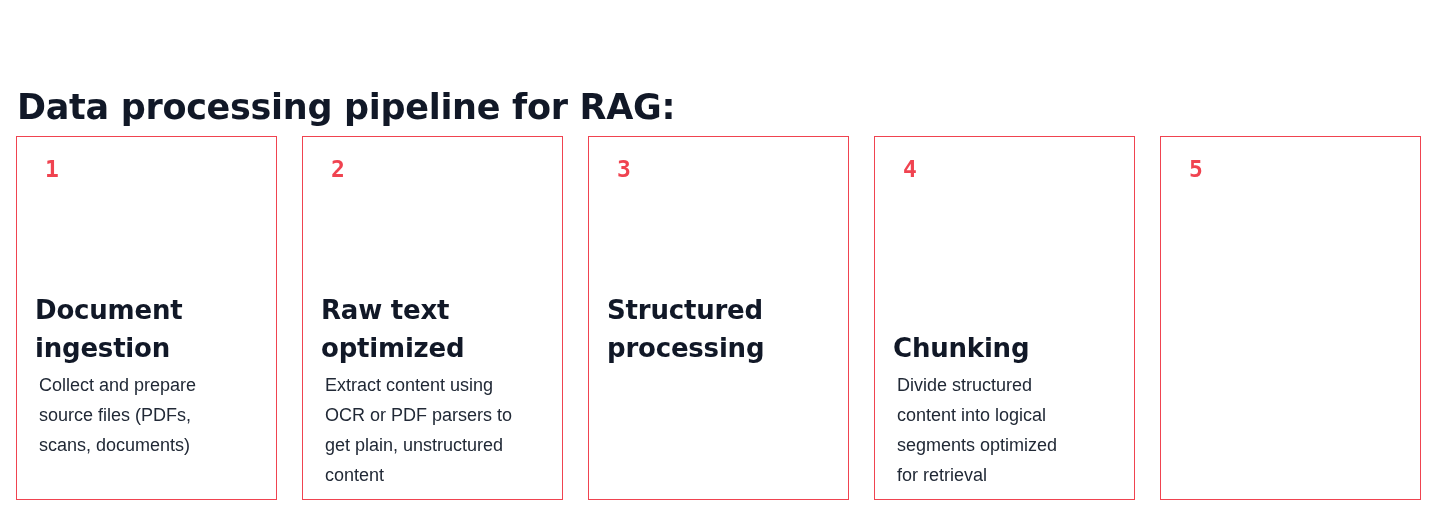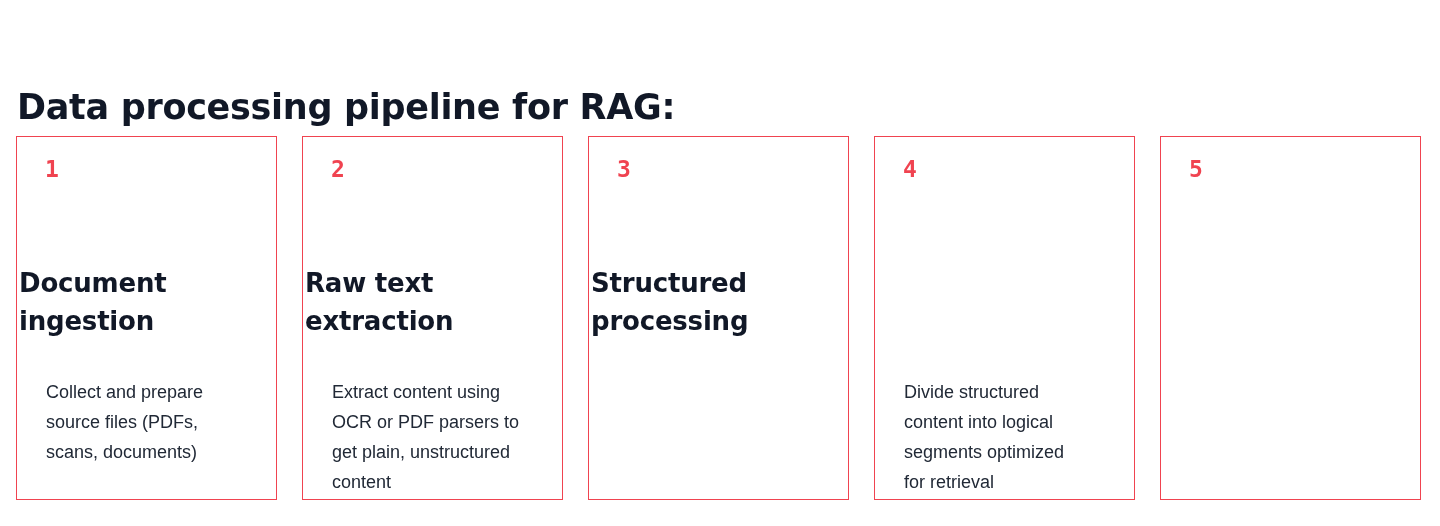--- a/index.html
+++ b/index.html
@@ -61,26 +61,26 @@
     font-family: "DejaVu Sans Mono", monospace;
     font-size: 23px;
     font-weight: 700;
     color: #f04350;
     line-height: 23px;
     letter-spacing: 0px;
   }
 
   .card-head-wrap {
     position: absolute;
-    left: 2px;
+    left: 18px;
     top: 100px;
     width: 250px;
     height: 130px;
     display: flex;
-    align-items: center;
+    align-items: flex-end;
   }
 
   .card-head {
     font-family: "DejaVu Sans", sans-serif;
     font-size: 26px;
     font-weight: 700;
     line-height: 38px;
     letter-spacing: -0.2px;
     color: #111827;
     margin: 0;
@@ -89,21 +89,21 @@
   .card-body {
     position: absolute;
     left: 18px;
     top: 229px;
     width: 248px;
     font-family: "Liberation Sans", sans-serif;
     font-size: 18px;
     font-weight: 400;
     line-height: 30px;
     color: #212936;
-    margin: 11px;
+    margin: 4px;
     white-space: pre-line;
   }
 </style>
 </head>
 <body>
 
 <div class="page">
 
   <h1 class="page-title">Data processing pipeline for RAG:</h1>
 
@@ -117,38 +117,41 @@
       </div>
       <p class="card-body">Collect and prepare
 source files (PDFs,
 scans, documents)</p>
     </div>
 
     <div class="card">
       <div class="card-num">2</div>
       <div class="card-head-wrap">
         <h2 class="card-head">Raw text
-extraction</h2>
+optimized</h2>
       </div>
       <p class="card-body">Extract content using
 OCR or PDF parsers to
 get plain, unstructured
 content</p>
     </div>
 
     <div class="card">
       <div class="card-num">3</div>
       <div class="card-head-wrap">
         <h2 class="card-head">Structured
 processing</h2>
       </div>
     </div>
 
     <div class="card">
       <div class="card-num">4</div>
+      <div class="card-head-wrap">
+        <h2 class="card-head">Chunking</h2>
+      </div>
       <p class="card-body">Divide structured
 content into logical
 segments optimized
 for retrieval</p>
     </div>
 
     <div class="card">
       <div class="card-num">5</div>
     </div>
 

